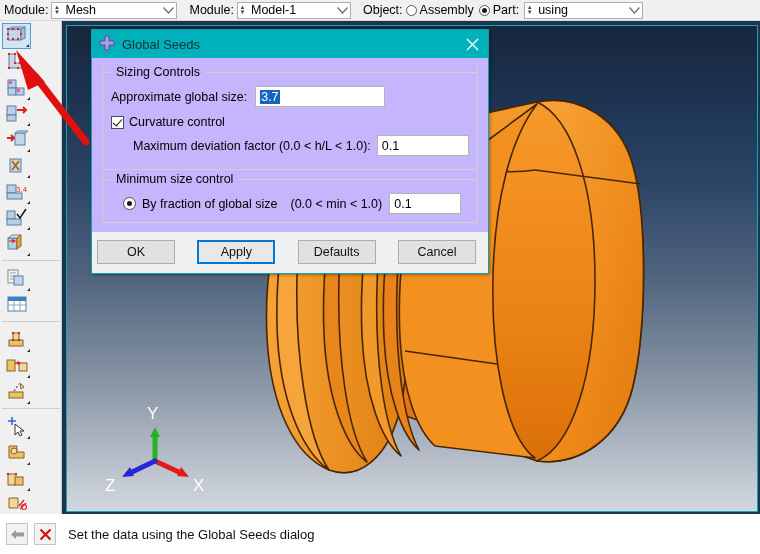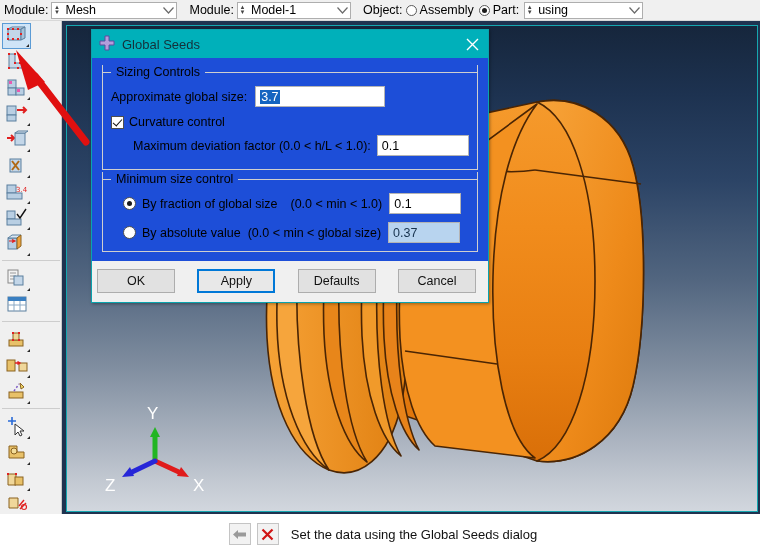--- a/index.html
+++ b/index.html
@@ -202,21 +202,21 @@
     margin-left: 7px;
     flex: 1;
     white-space: nowrap;
   }
   #dlg-close {
     width: 20px; height: 20px;
     display: flex; align-items: center; justify-content: center;
   }
   #dlg-body {
     padding: 8px 10px 9px 10px;
-    background: #1d4ed8;
+    background: #c4b5fd;
   }
   .grp {
     border: 1px solid #cfcfcf;
     border-top: none;
     padding: 0 8px 9px 8px;
     margin-bottom: 3px;
     position: relative;
   }
   .grp-head {
     display: flex;
@@ -331,21 +331,20 @@
   
   #status-bar {
     position: absolute;
     left: 0; top: 514px;
     width: 760px; height: 40px;
     background: #ffffff;
     display: flex;
     align-items: center;
     padding-left: 6px;
     box-sizing: border-box;
-    justify-content: center;
   }
   .sb-btn {
     width: 22px; height: 22px;
     border: 1px solid #c4c4c4;
     background: #f2f2f2;
     display: flex;
     align-items: center;
     justify-content: center;
     margin-right: 6px;
     box-sizing: border-box;
@@ -786,28 +785,20 @@
 
       <div class="row" style="padding-left:12px;">
         <span class="rad checked"></span>
         <span class="lbl">By fraction of global size</span>
         <span class="lbl" style="margin-left:13px; margin-right:7px;">(0.0 &lt; min &lt; 1.0)</span>
         <div class="txt" style="width:72px;">
           <span>0.1</span>
         </div>
       </div>
 
-      <div class="row" style="padding-left:12px; margin-bottom:0;">
-        <span class="rad"></span>
-        <span class="lbl">By absolute value</span>
-        <span class="lbl" style="margin-left:7px; margin-right:7px;">(0.0 &lt; min &lt; global size)</span>
-        <div class="txt disabled" style="width:72px;">
-          <span>0.37</span>
-        </div>
-      </div>
     </div>
   </div>
 
   <div id="dlg-buttons">
     <div class="btn">OK</div>
     <div class="btn focus">Apply</div>
     <div class="btn">Defaults</div>
     <div class="btn">Cancel</div>
   </div>
 </div>

